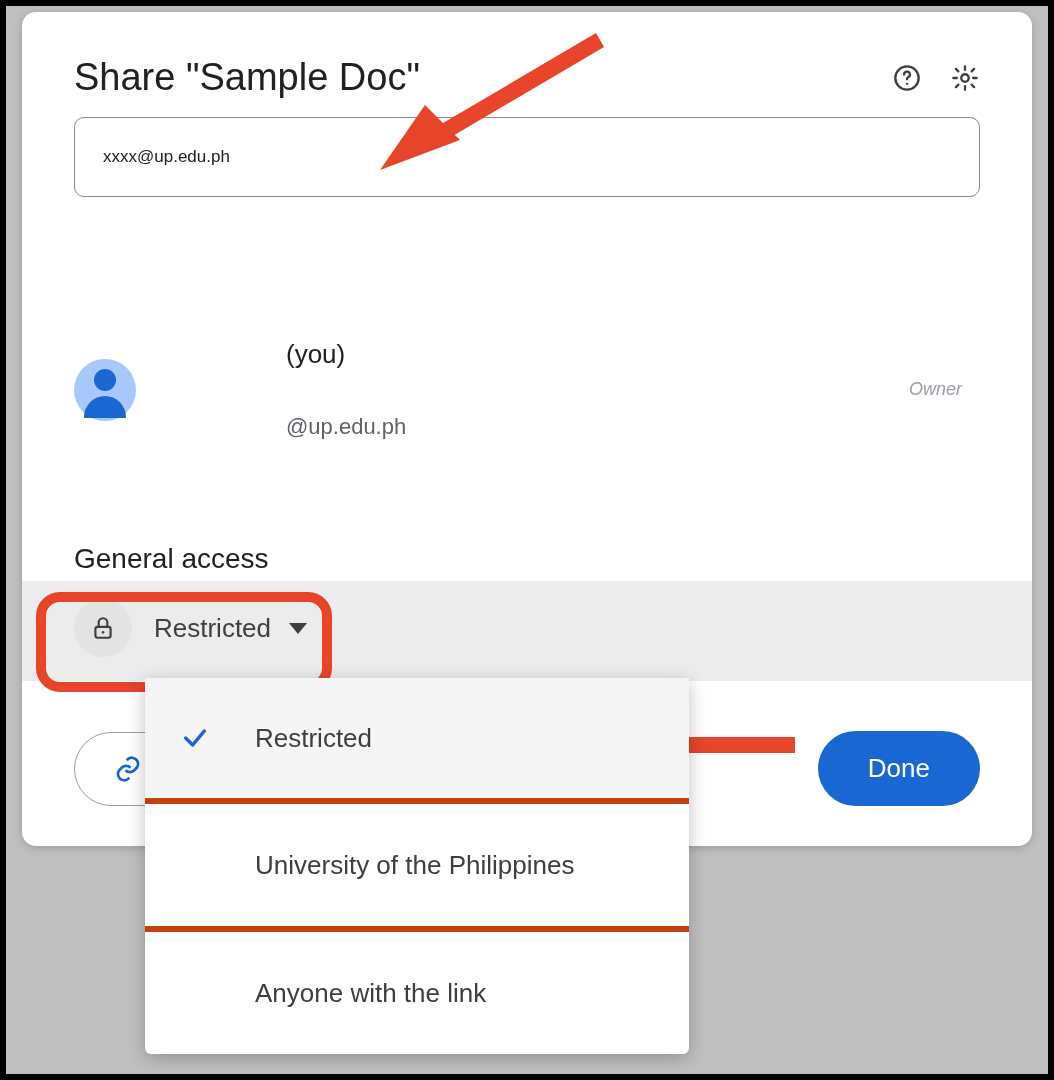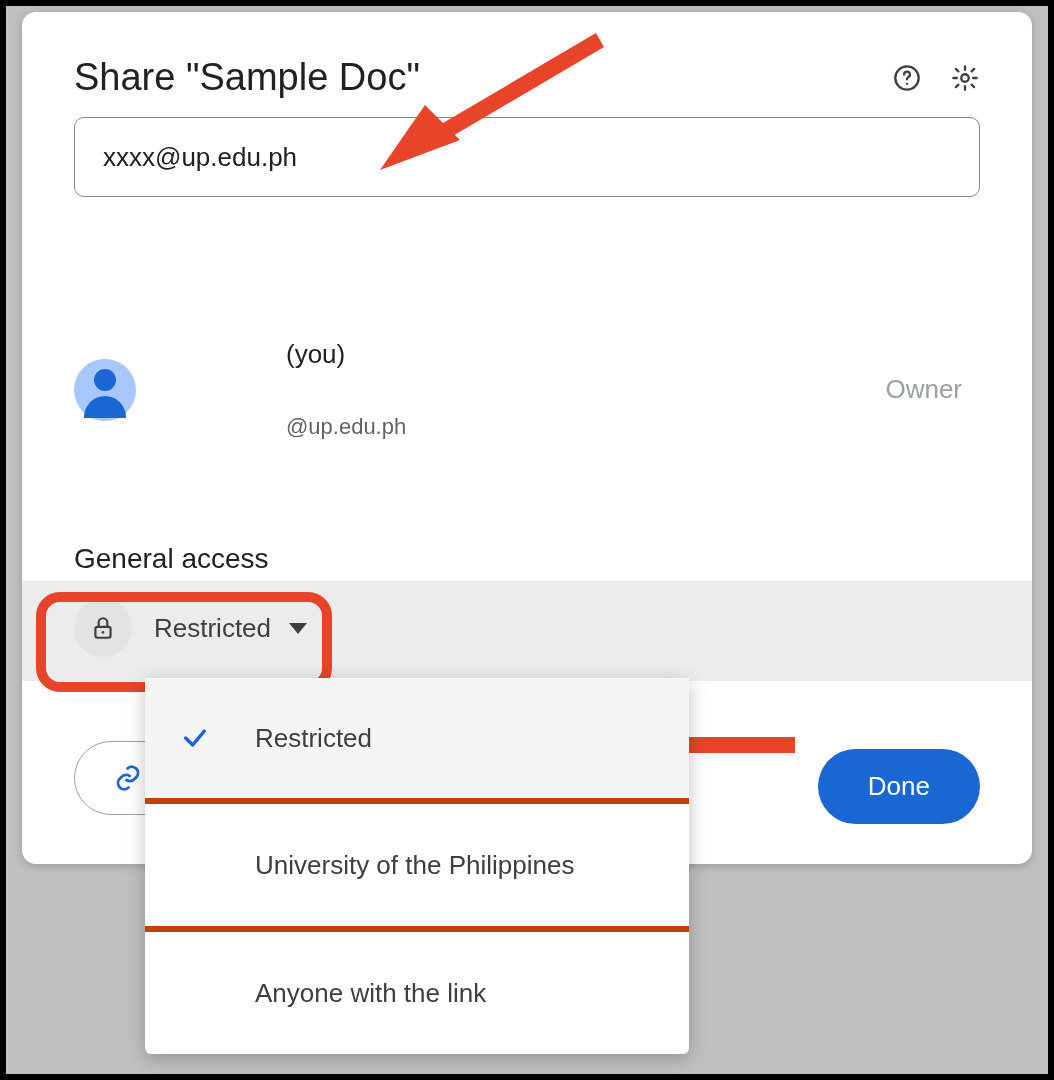--- a/index.html
+++ b/index.html
@@ -44,21 +44,21 @@
     cursor: pointer;
   }
   .input-row {
     padding: 0 52px;
   }
   .email-input {
     width: 100%;
     height: 80px;
     border: 1.5px solid #8a8a8a;
     border-radius: 10px;
-    font-size: 26px;
+    font-size: 17px;
     padding: 0 28px;
     color: #202124;
     outline: none;
   }
   .section-hdr {
     font-size: 28px;
     font-weight: 500;
     color: #202124;
     padding: 0 52px;
   }
@@ -85,21 +85,21 @@
   .avatar::after {
     content:"";
     position:absolute;
     width:42px;height:22px;border-radius:22px 22px 0 0;
     background:#1967d2;
     left:10px; bottom:3px;
   }
   .person-info { flex:1; display:flex; flex-direction:column; align-items:flex-start; padding-left:120px;gap:32px;}
   .person-name { font-size:26px; color:#202124; }
   .person-email { font-size:22px; color:#5f6368; margin-top:12px;}
-  .person-role { font-size:26px; color:#9aa0a6; }
+  .person-role { font-size:18px; color:#9aa0a6;font-style:italic; }
   .general-section { margin-top: 81px; }
   .general-row-wrap {
     background:#ececec;
     margin-top:6px;
     padding: 18px 52px 24px 52px;
     display:flex;
     align-items:center;
     position:relative;
   }
   .lock-circle {
@@ -166,21 +166,20 @@
   }
   .done-btn {
     background:#1967d2;
     color:#fff;
     font-size:26px;
     font-weight:500;
     border:none;
     border-radius:40px;
     padding:22px 50px;
     cursor:pointer;
-    margin-top:18px;
   }
   
   .arrow {
     position:absolute;
     pointer-events:none;
   }
 </style>
 </head>
 <body>
 

